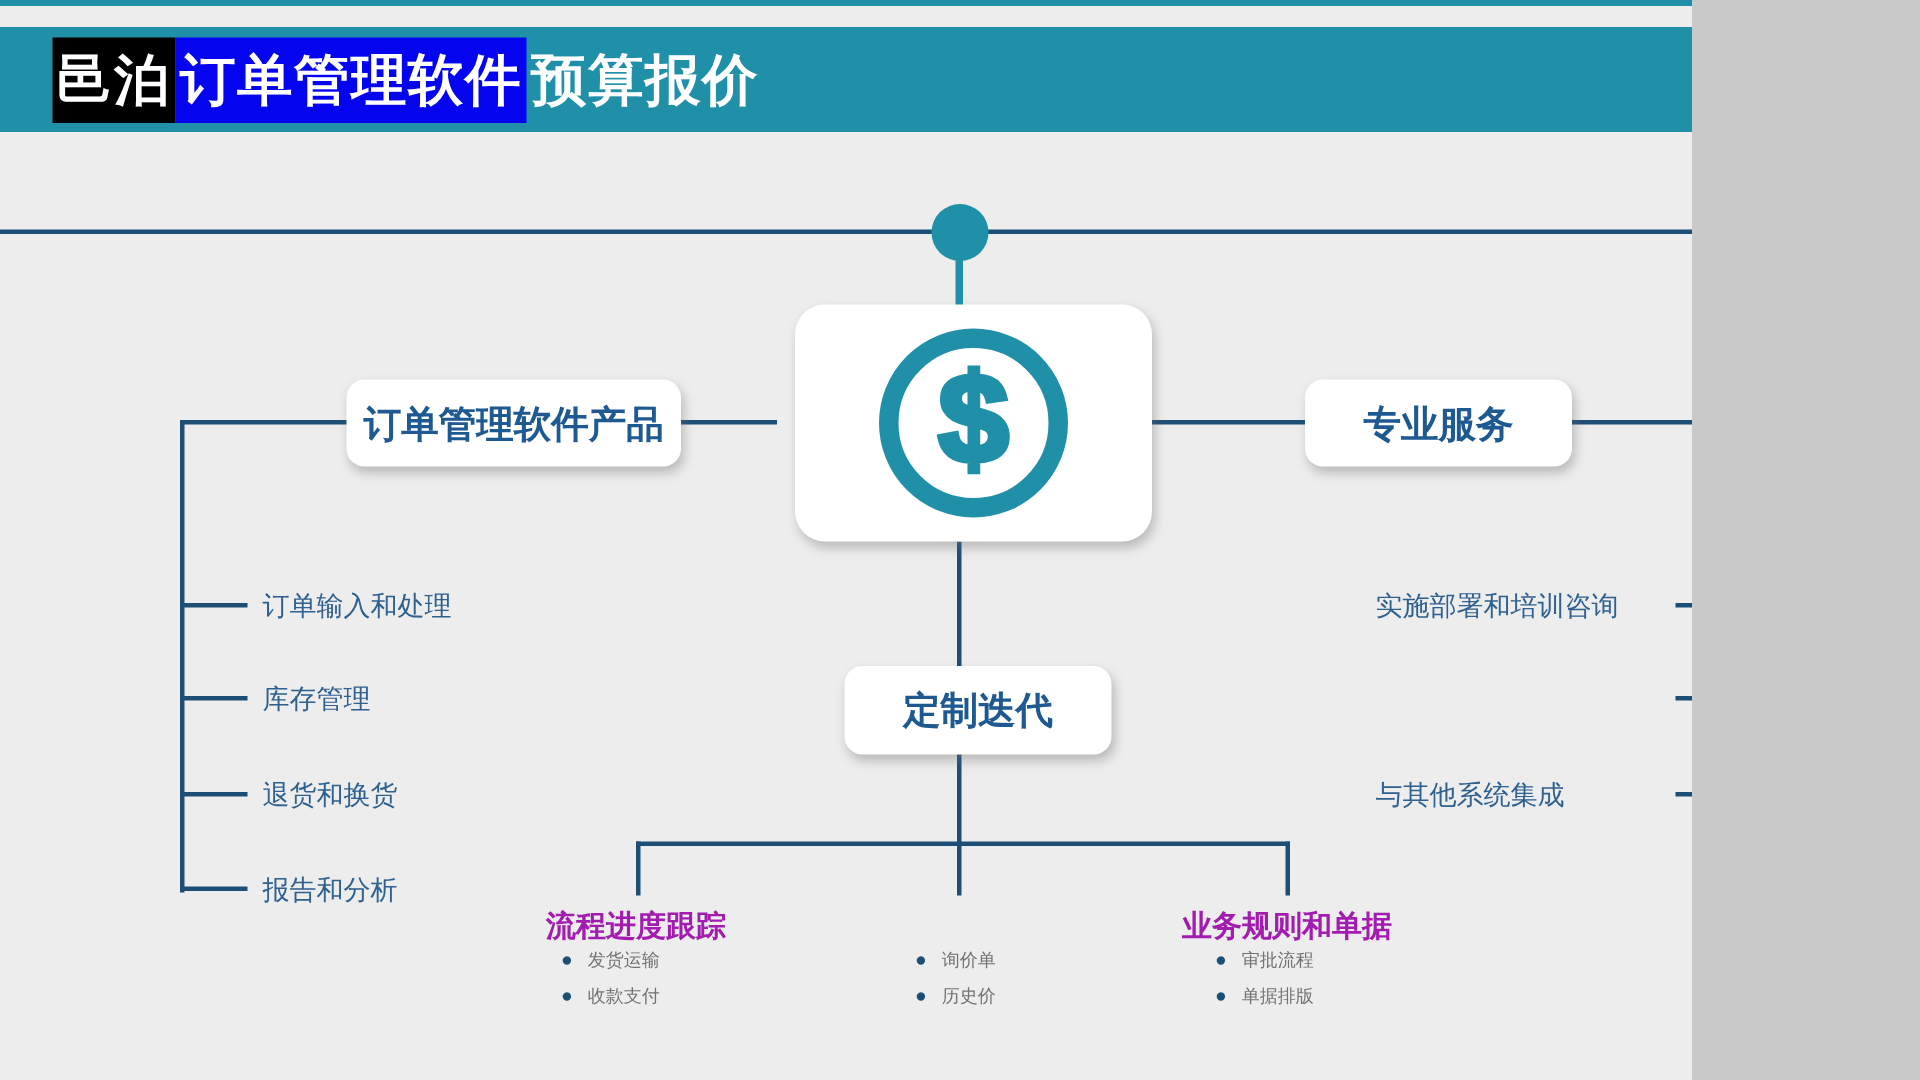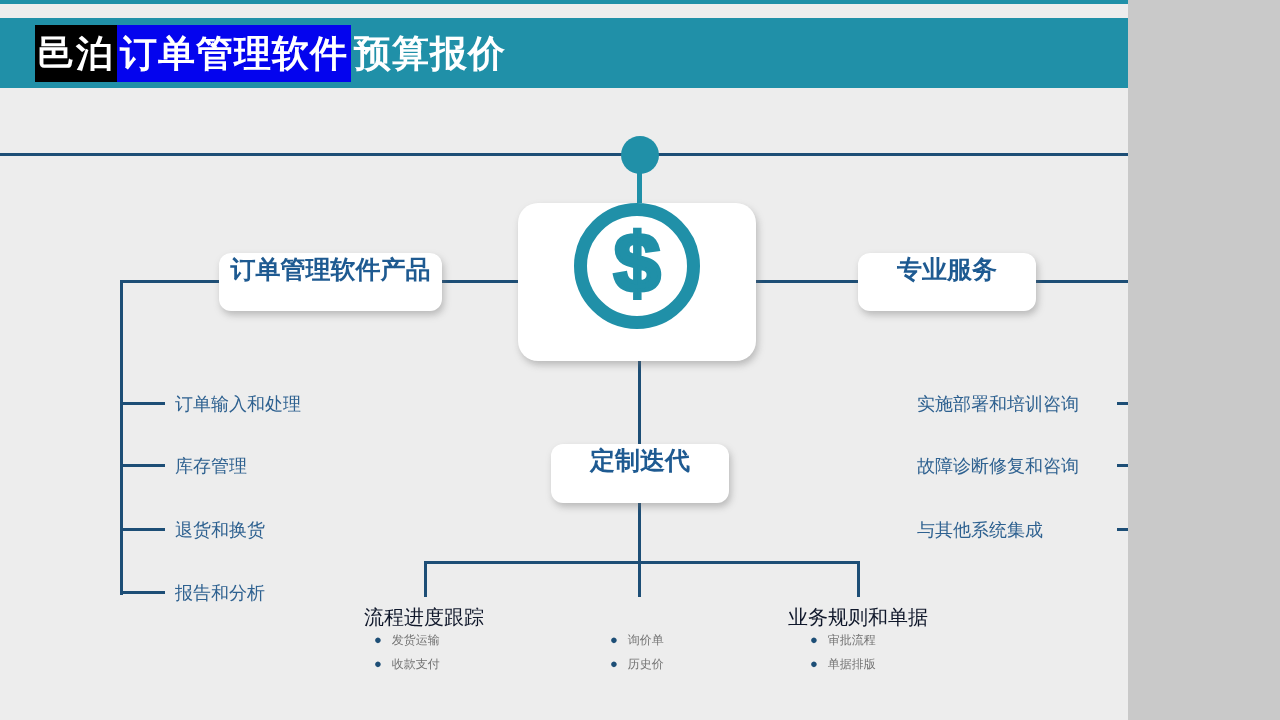--- a/index.html
+++ b/index.html
@@ -26,35 +26,35 @@
   .v-left{left:120px;top:280px;width:3px;height:315px;}
   .v-right{left:1158px;top:280px;width:3px;height:252px;}
   .tick{height:3px;}
   .tick-l{left:120px;width:45px;}
   .tick-r{left:1117px;width:44px;}
   .v-center{left:638px;top:361px;width:3px;height:201px;}
   .h-bottom{left:424px;top:561px;width:436px;height:3px;}
   .drop{top:561px;width:3px;height:36px;}
   
   .card{position:absolute;background:#ffffff;border-radius:12px;z-index:3;
-        box-shadow:2px 4px 7px rgba(110,110,110,.40);display:flex;justify-content:center;}
+        box-shadow:2px 4px 7px rgba(110,110,110,.40);display:flex;align-items:center;justify-content:center;margin-left:12px;}
   .center-box{left:518px;top:203px;width:238px;height:158px;border-radius:20px;}
   .ring{width:100px;height:100px;border:13px solid #2090a8;border-radius:50%;
         display:flex;align-items:center;justify-content:center;}
   .ring span{font-size:84px;font-weight:bold;color:#2090a8;line-height:1;
              -webkit-text-stroke:4px #2090a8;transform:translateY(-3px);}
   .label-box{font-size:25px;font-weight:bold;color:#1e5a91;}
   .box-products{left:219px;top:253px;width:223px;height:58px;}
   .box-services{left:858px;top:253px;width:178px;height:58px;}
   .box-custom{left:551px;top:444px;width:178px;height:59px;}
   
   .leaf{position:absolute;font-size:18px;color:#2e6190;line-height:26px;z-index:2;}
   
-  .col-title{position:absolute;width:220px;text-align:center;font-size:20px;font-weight:normal;
-             color:#0f172a;z-index:2;}
+  .col-title{position:absolute;width:220px;text-align:center;font-size:20px;font-weight:bold;
+             color:#a21caf;z-index:2;}
   .bullet-row{position:absolute;display:flex;align-items:center;height:24px;z-index:2;}
   .bullet-dot{font-size:13px;color:#1d4e76;margin-right:10px;line-height:24px;}
   .bullet-text{font-size:12px;color:#737373;line-height:24px;}
   
   .logo{position:absolute;left:1136px;top:662px;font-size:29px;font-weight:bold;z-index:2;
         letter-spacing:0px;}
 </style>
 </head>
 <body>
 
@@ -101,21 +101,20 @@
   <div class="card label-box box-custom">
     <span>定制迭代</span>
   </div>
 
   <div class="leaf" style="left:175px;top:391px">订单输入和处理</div>
   <div class="leaf" style="left:175px;top:453px">库存管理</div>
   <div class="leaf" style="left:175px;top:517px">退货和换货</div>
   <div class="leaf" style="left:175px;top:580px">报告和分析</div>
 
   <div class="leaf" style="left:917px;top:391px">实施部署和培训咨询</div>
-  <div class="leaf" style="left:917px;top:453px">故障诊断修复和咨询</div>
   <div class="leaf" style="left:917px;top:517px">与其他系统集成</div>
 
   <div class="col-title" style="left:314px;top:604px">流程进度跟踪</div>
   <div class="col-title" style="left:748px;top:604px">业务规则和单据</div>
 
   <div class="bullet-row" style="left:374px;top:628px">
     <span class="bullet-dot">●</span>
     <span class="bullet-text">发货运输</span>
   </div>
   <div class="bullet-row" style="left:374px;top:652px">

